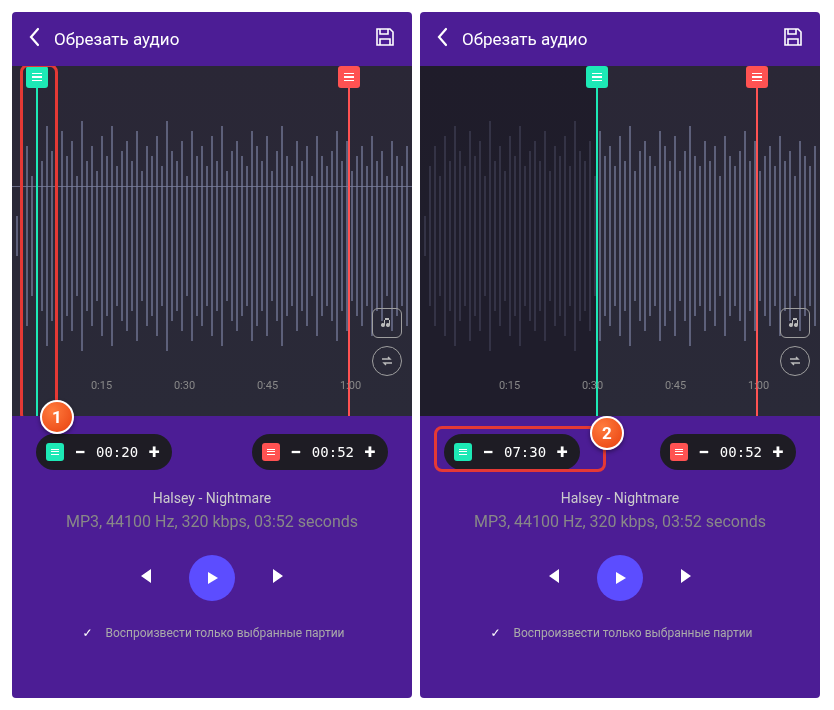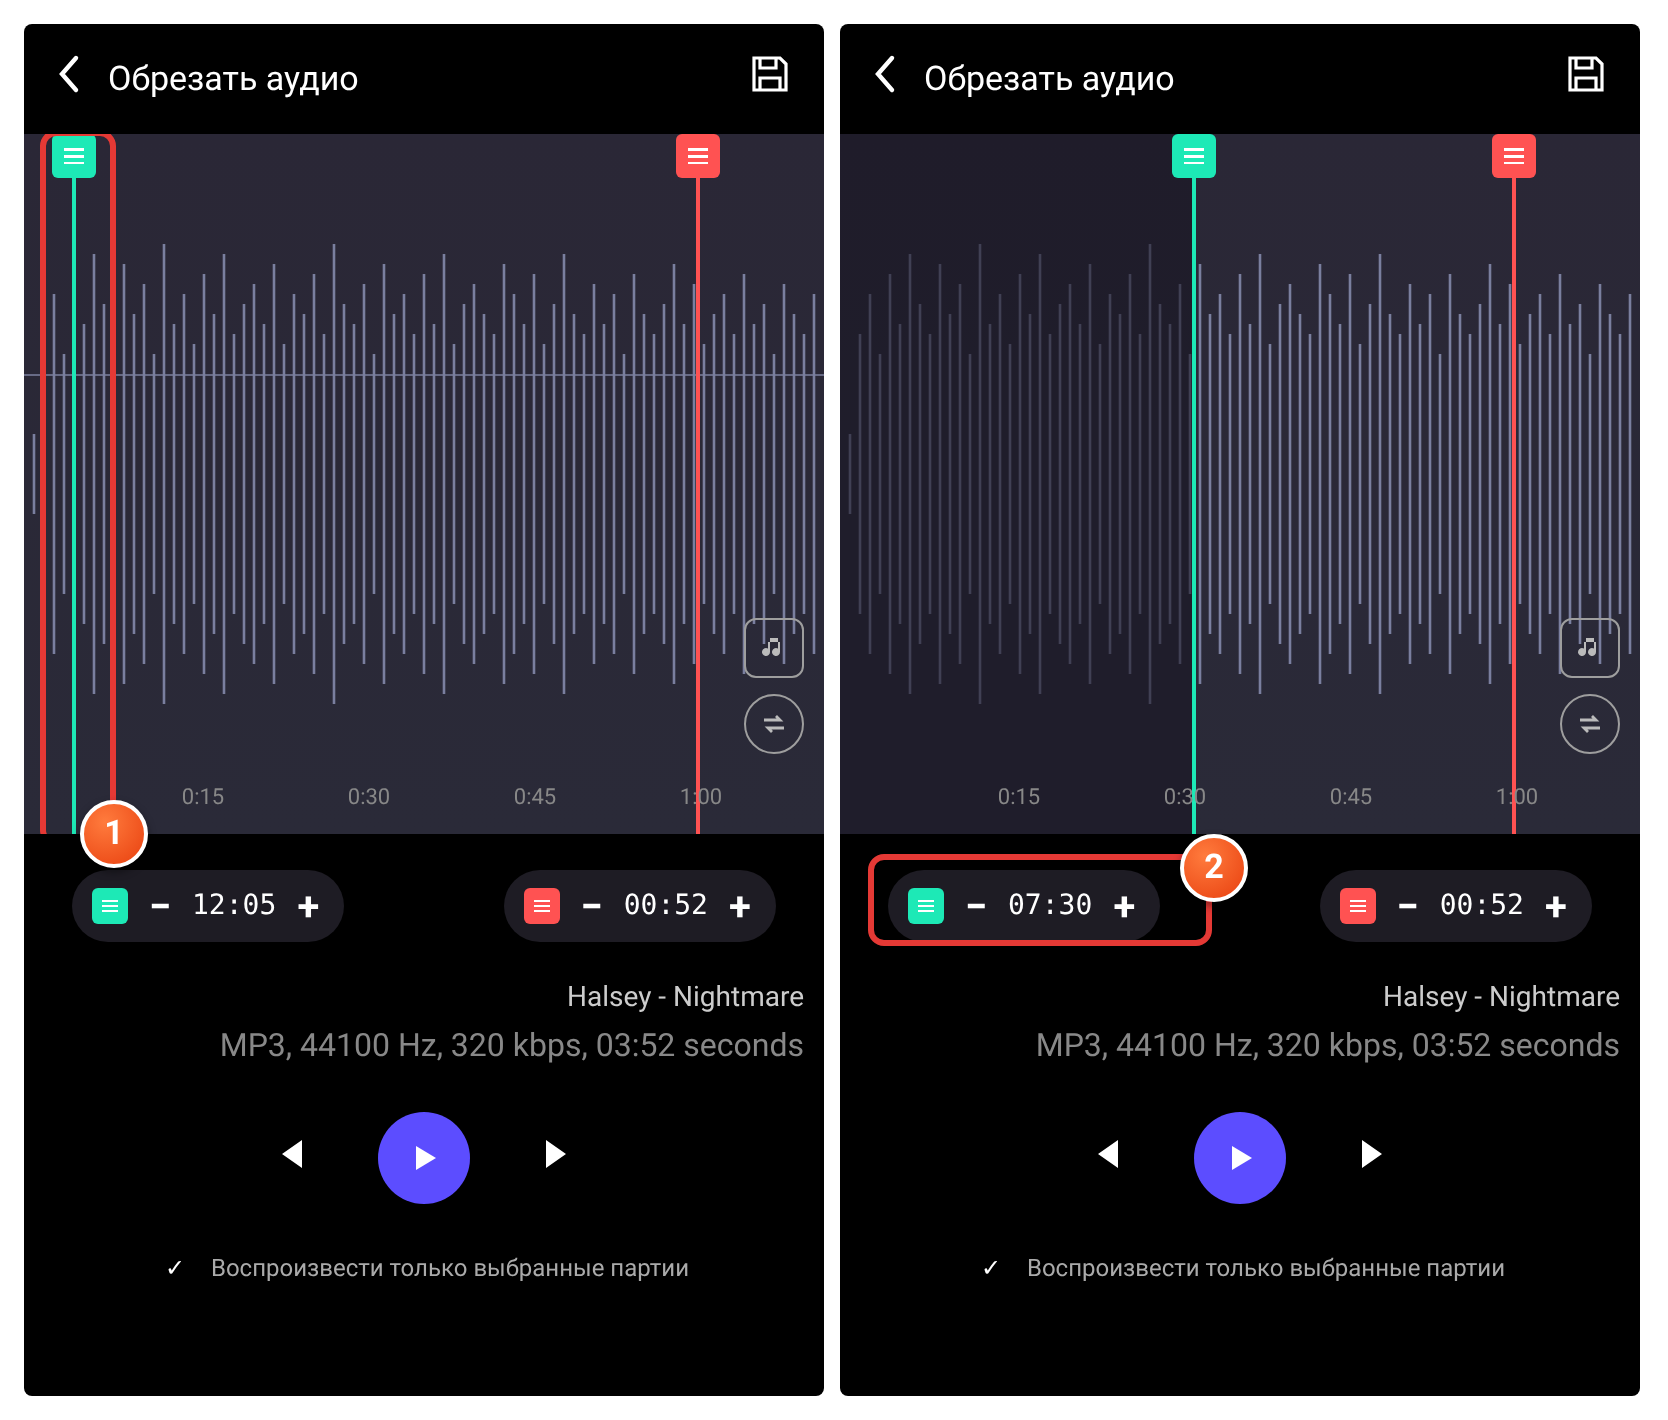--- a/index.html
+++ b/index.html
@@ -8,21 +8,21 @@
       font-family: -apple-system, BlinkMacSystemFont, "Segoe UI", Roboto, sans-serif;
       display: flex;
       gap: 8px;
       padding: 12px;
       width: 834px;
       height: 710px;
     }
     .screen {
       width: 400px;
       height: 686px;
-      background: #000000;
+      background: #4c1d95;
       border-radius: 4px;
       position: relative;
       overflow: hidden;
       display: flex;
       flex-direction: column;
     }
     .header {
       display: flex;
       align-items: center;
       padding: 14px 16px;
@@ -85,21 +85,21 @@
       width: 30px;
       height: 30px;
       border: 1.5px solid #9e9e9e;
       border-radius: 6px;
       display: flex;
       align-items: center;
       justify-content: center;
     }
     .time-axis {
       position: absolute;
-      bottom: 12px;
+      bottom: 24px;
       left: 0;
       right: 0;
       display: flex;
       justify-content: space-around;
       color: #888;
       font-size: 11px;
       padding: 0 20px;
       margin-left: 28px;
     }
     .highlight-box {
@@ -160,21 +160,21 @@
       cursor: pointer;
       width: 16px;
       text-align: center;
     }
     .time-val {
       color: #fff;
       font-size: 14px;
       font-family: monospace;
     }
     .track-info {
-      text-align: right;
+      text-align: center;
       color: #ccc;
       padding: 10px;
     }
     .track-title { font-size: 14px; margin-bottom: 6px; }
     .track-meta { font-size: 16px; color: #888; }
     .playback-controls {
       display: flex;
       justify-content: center;
       align-items: center;
       gap: 34px;
@@ -351,21 +351,21 @@
     <div class="highlight-box" style="left:8px; top:-2px; width:38px; height:358px;"></div>
   </div>
   <div class="annotation-badge" style="left:28px; top:388px;">1</div>
 
   <div class="time-controls">
     <div class="time-pill">
       <div class="flag-mini start">
           <div class="lines-mini"></div>
         </div>
       <span class="time-btn">−</span>
-      <span class="time-val">12:05</span>
+      <span class="time-val">00:20</span>
       <span class="time-btn">+</span>
     </div>
     <div class="time-pill">
       <div class="flag-mini end">
           <div class="lines-mini"></div>
         </div>
       <span class="time-btn">−</span>
       <span class="time-val">00:52</span>
       <span class="time-btn">+</span>
     </div>

